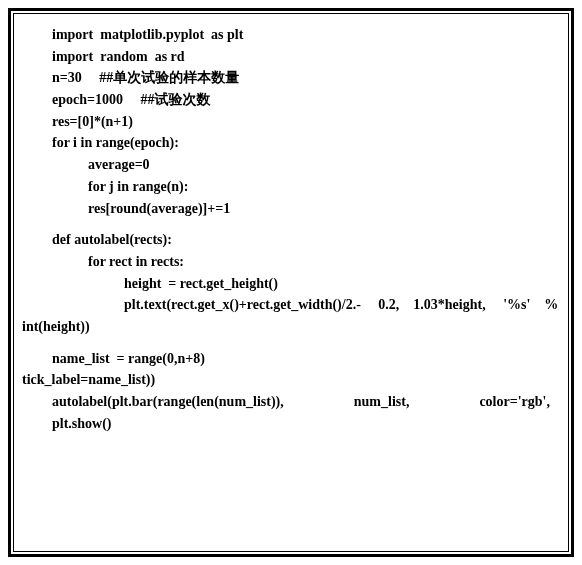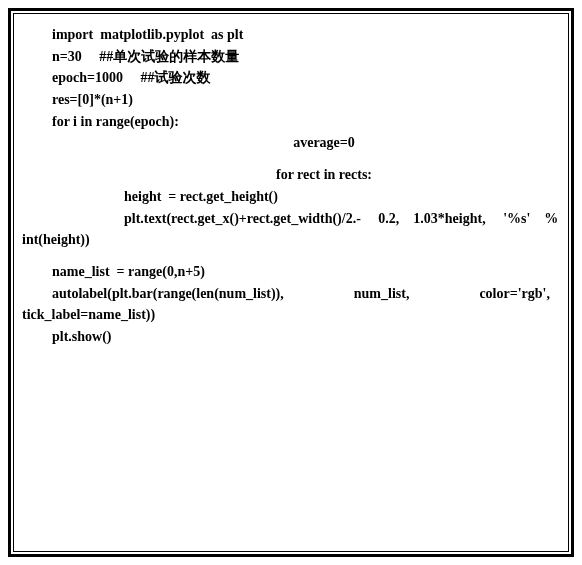--- a/index.html
+++ b/index.html
@@ -25,39 +25,43 @@
     }
     .code-line {
       font-family: "Times New Roman", serif;
       font-size: 14px;
       font-weight: bold;
       line-height: 1.55;
       white-space: pre;
       color: #000;
     }
     .indent-1 { padding-left: 30px; }
-    .indent-2 { padding-left: 66px; text-align: center; }
+    .indent-2 { padding-left: 66px; }
     .indent-3 { padding-left: 102px; }
     .blank-line { height: 10px; }
   </style>
 </head>
 <body>
 
 <div class="outer-box">
   <div class="inner-box">
     <div class="code-line indent-1">import  matplotlib.pyplot  as plt</div>
+    <div class="code-line indent-1">import  random  as rd</div>
     <div class="code-line indent-1">n=30     ##单次试验的样本数量</div>
     <div class="code-line indent-1">epoch=1000     ##试验次数</div>
     <div class="code-line indent-1">res=[0]*(n+1)</div>
     <div class="code-line indent-1">for i in range(epoch):</div>
     <div class="code-line indent-2">average=0</div>
+    <div class="code-line indent-2">for j in range(n):</div>
+    <div class="code-line indent-2">res[round(average)]+=1</div>
     <div class="blank-line"></div>
+    <div class="code-line indent-1">def autolabel(rects):</div>
     <div class="code-line indent-2">for rect in rects:</div>
     <div class="code-line indent-3">height  = rect.get_height()</div>
     <div class="code-line indent-3">plt.text(rect.get_x()+rect.get_width()/2.-     0.2,    1.03*height,     '%s'    %</div>
     <div class="code-line">int(height))</div>
     <div class="blank-line"></div>
-    <div class="code-line indent-1">name_list  = range(0,n+5)</div>
+    <div class="code-line indent-1">name_list  = range(0,n+8)</div>
+    <div class="code-line">tick_label=name_list))</div>
     <div class="code-line indent-1">autolabel(plt.bar(range(len(num_list)),                    num_list,                    color='rgb',</div>
-    <div class="code-line">tick_label=name_list))</div>
     <div class="code-line indent-1">plt.show()</div>
   </div>
 </div>
 
 </body></html>

